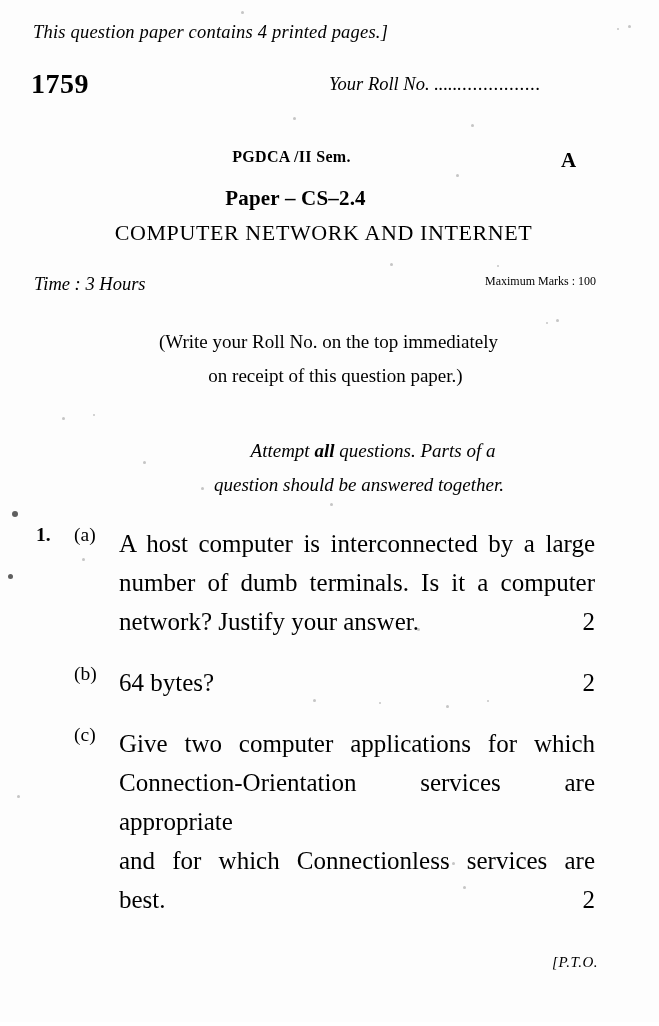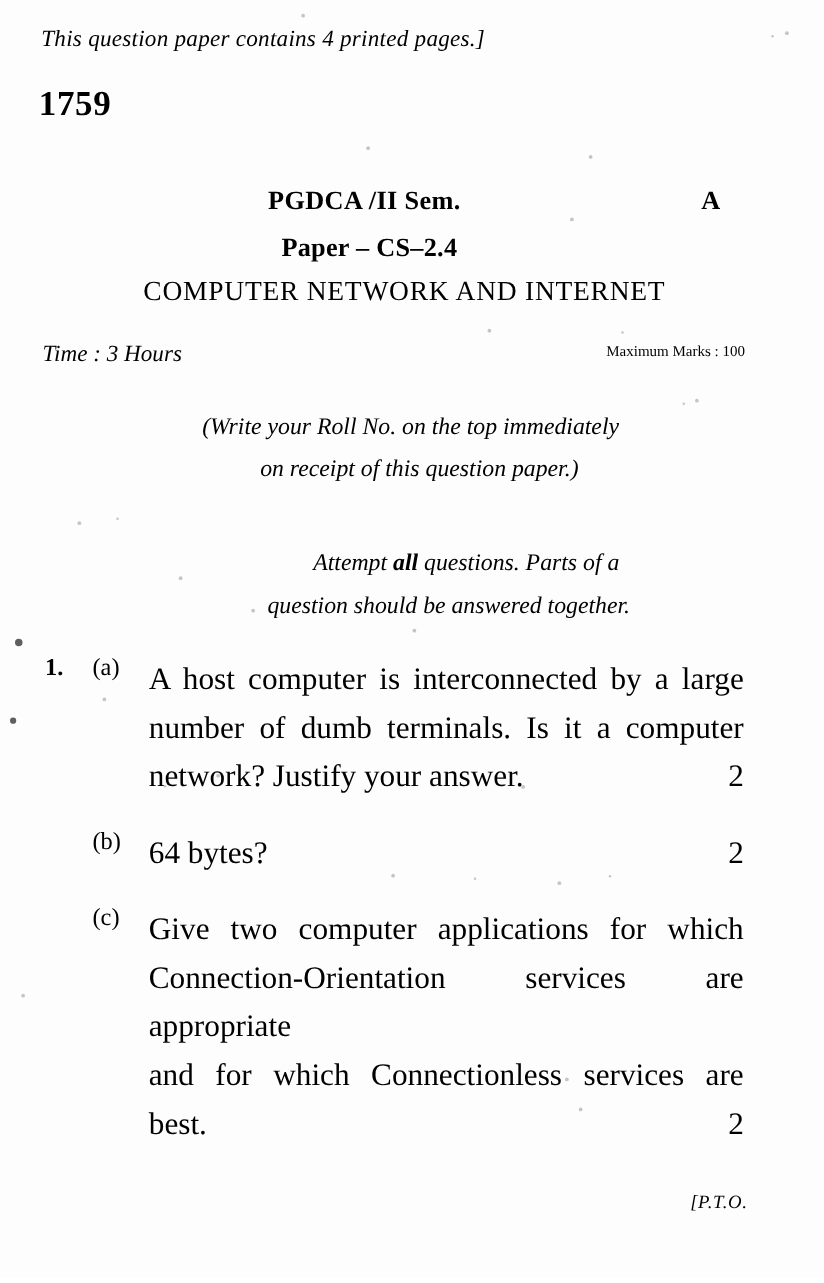--- a/index.html
+++ b/index.html
@@ -48,21 +48,21 @@
     white-space: nowrap;
   }
   .roll-dots { letter-spacing: 0.6px; }
 
   
   .course {
     left: 0; right: 0;
     top: 148px;
     text-align: center;
     font-weight: bold;
-    font-size: 21px;
+    font-size: 16px;
     letter-spacing: 0.3px;
   }
   .course-inner { position: relative; left: -38px; }
   .series-letter {
     left: 561px;
     top: 148px;
     font-weight: bold;
     font-size: 21px;
   }
   .paper-no {
@@ -94,21 +94,20 @@
     top: 274px;
     font-size: 12px;
     white-space: nowrap;
   }
 
   
   .instr-block {
     left: 0; right: 0;
     top: 325px;
     text-align: center;
-    font-style: italic;
     font-size: 19px;
     line-height: 34px;
   }
   .instr-block .l1 { position: relative; left: -1px; }
   .instr-block .l2 { position: relative; left: 6px; }
 
   .attempt-block {
     left: 0; right: 0;
     top: 434px;
     text-align: center;
@@ -195,20 +194,23 @@
 </style>
 </head>
 <body>
 
 <div id="page">
 
   <div class="abs printed-pages">This question paper contains 4 printed pages.]</div>
 
   <div class="abs paper-code">1759</div>
 
+  <div class="abs roll-line">
+    <span>Your Roll No. .....</span><span class="roll-dots">................</span>
+  </div>
 
   <div class="abs course">
     <span class="course-inner">PGDCA /II Sem.</span>
   </div>
 
   <div class="abs series-letter">A</div>
 
   <div class="abs paper-no">
     <span class="paper-no-inner">Paper – CS–2.4</span>
   </div>

